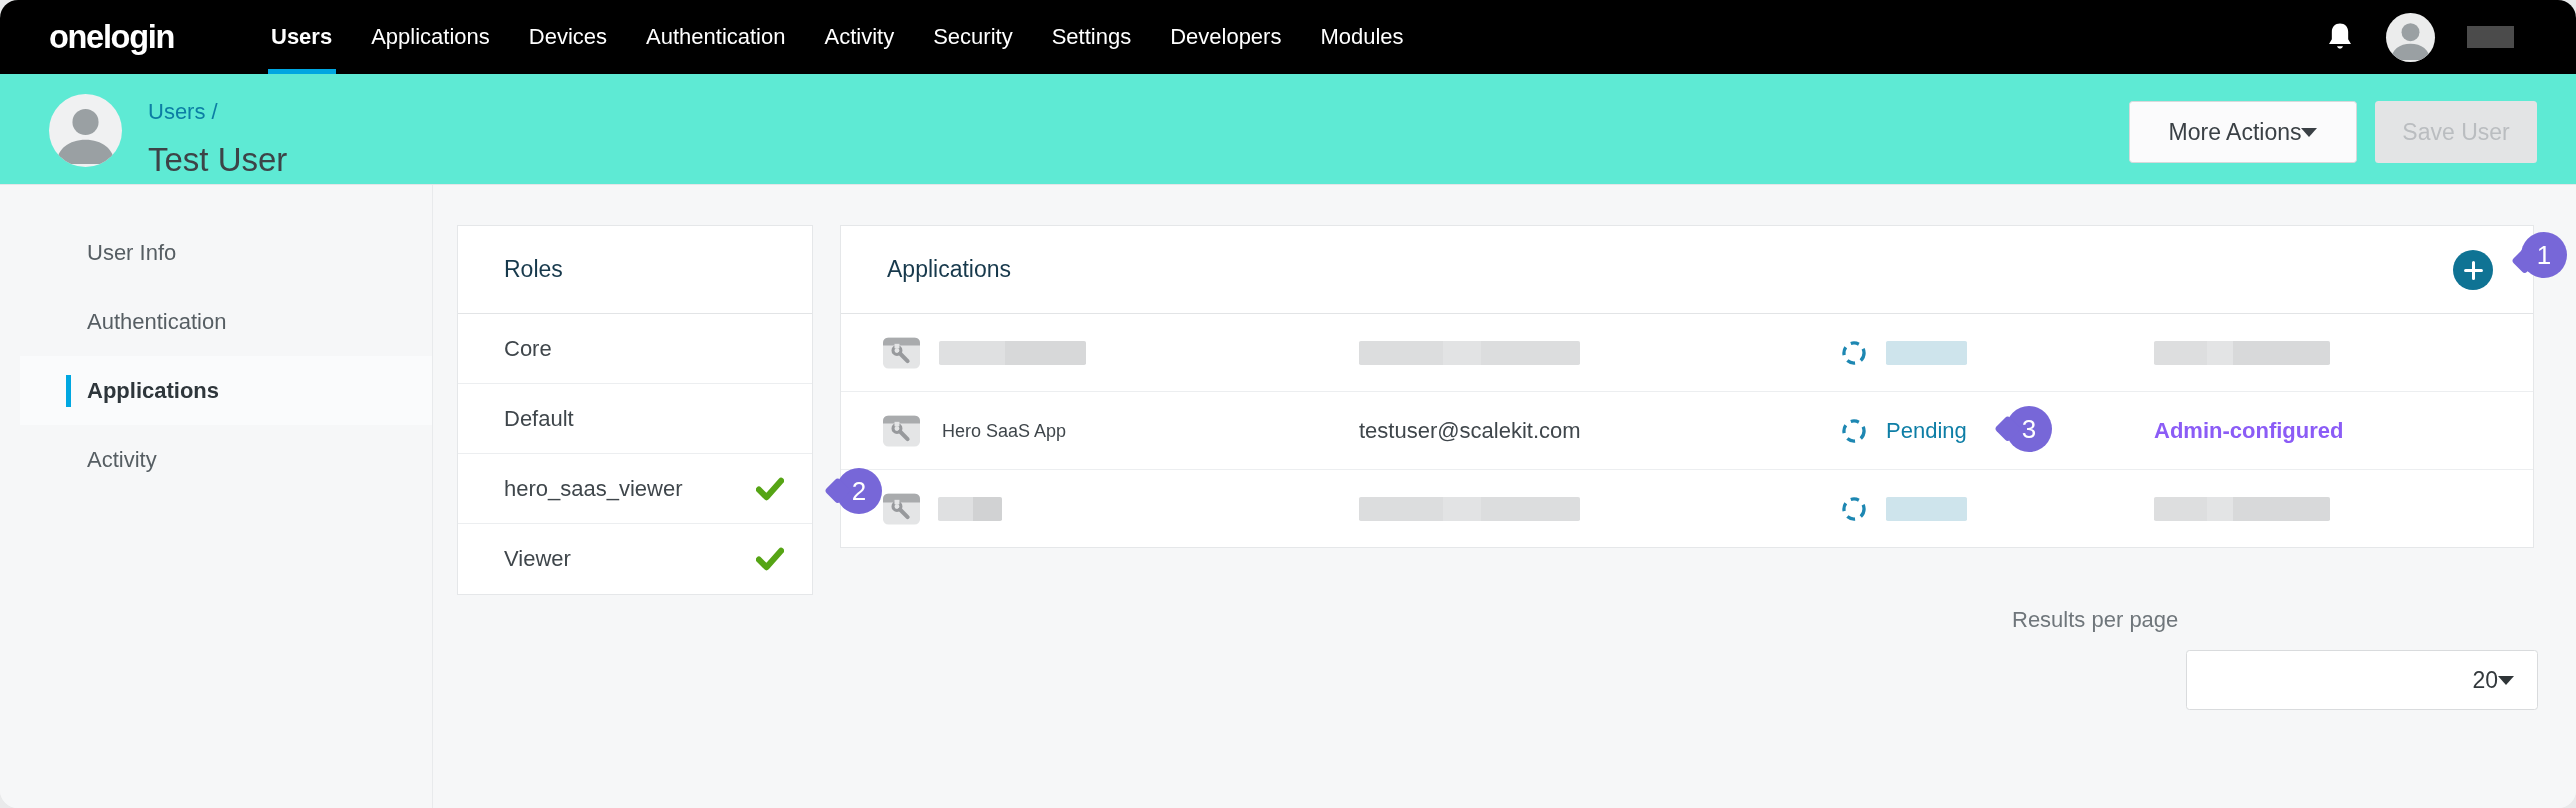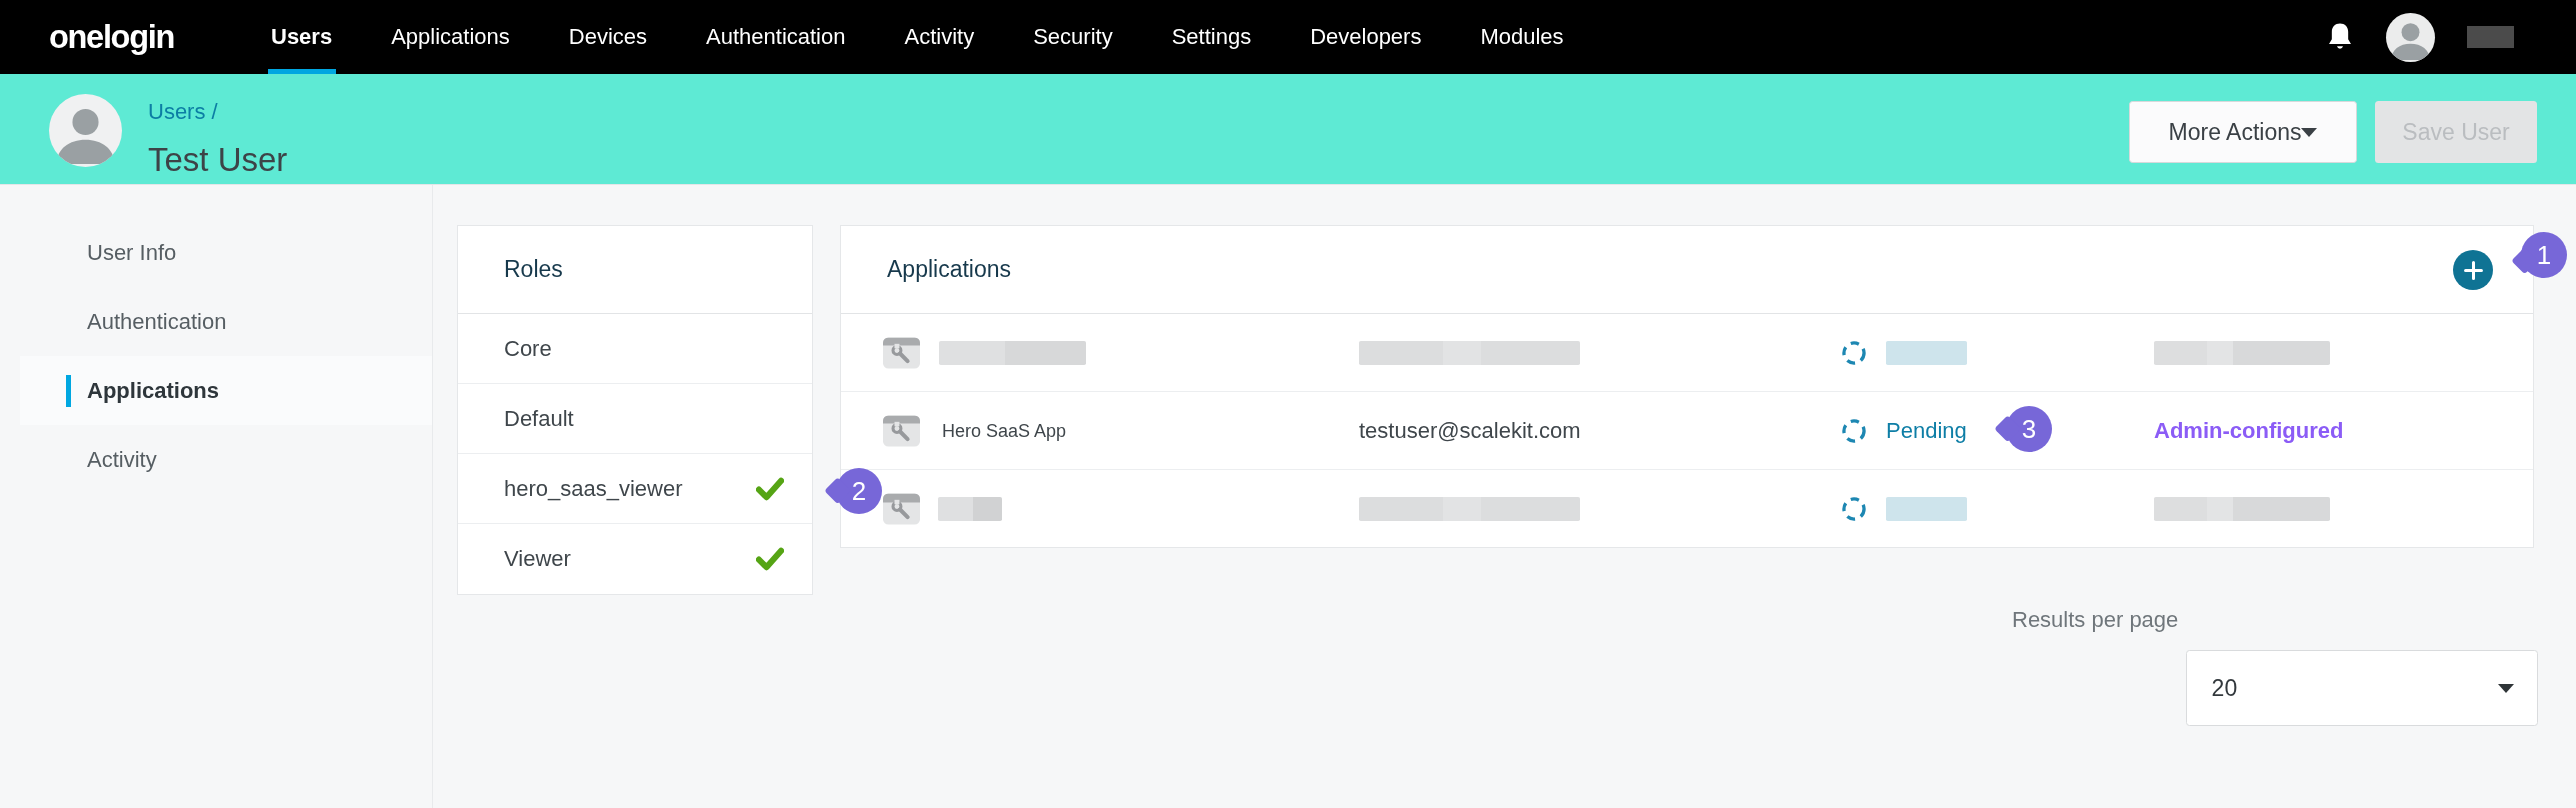--- a/index.html
+++ b/index.html
@@ -1,24 +1,24 @@
 <!DOCTYPE html>
 <html style="font-size:14px"><head>
 <meta charset="utf-8">
 <style>
   * { margin:0; padding:0; box-sizing:border-box; }
   html,body { background:#e9eaeb; }
   body { font-family:"Liberation Sans", sans-serif; }
-  .page { position:relative; width:2576px; height:808px; background:#f6f7f8; overflow:hidden; }
+  .page { position:relative; width:2576px; height:808px; background:#f6f7f8; overflow:hidden;border-radius:18px; }
 
   
   .topnav { position:absolute; top:0; left:0; right:0; height:74px; background:#000; }
   .logo { position:absolute; left:49px; top:50%; transform:translateY(-50%);
           color:#fff; font-size:32.5px; font-weight:bold; letter-spacing:-1.3px; cursor:pointer; }
-  .nav-items { position:absolute; left:271px; top:0; height:100%; display:flex; gap:59px; }
+  .nav-items { position:absolute; left:271px; top:0; height:100%; display:flex; gap:39px; }
   .nav-item { position:relative; color:#fff; font-size:22px; display:flex; align-items:center; cursor:pointer; white-space:nowrap; }
   .nav-item.active { font-weight:bold; }
   .nav-item.active::after { content:""; position:absolute; left:-3.5px; right:-3.5px; bottom:0; height:5.3px; background:#00a7e1; }
   .nav-right { position:absolute; right:62px; top:0; height:100%; display:flex; align-items:center; gap:32px; }
   .bell { width:28px; height:32px; cursor:pointer; }
   .nav-avatar { width:49px; height:49px; border-radius:50%; background:#ebecec; overflow:hidden; cursor:pointer; }
   .nav-avatar svg { width:100%; height:100%; }
   .nav-name-box { width:47px; height:22px; background:#4b4b4b; }
 
   
@@ -75,23 +75,23 @@
   .sk-status { left:1045px; width:81px; background:#cee4ec; }
   .sk-config { left:1313px; width:176px; background:linear-gradient(90deg,#dddedf 0 30%,#e3e4e5 30% 45%,#d8d9da 45%); }
   .spinner { left:999px; width:28px; height:28px; }
   .txt-name { left:101px; font-size:18px; color:#3f464b; }
   .txt-login { left:518px; font-size:22px; color:#3f464b; }
   .txt-status { left:1045px; font-size:22px; color:#0e7ea6; cursor:pointer; }
   .txt-config { left:1313px; font-size:22px; color:#8b5cf6;font-weight:bold; }
 
   
   .results-label { position:absolute; left:2012px; top:422px; font-size:22px; color:#6f767b; }
-  .page-size { position:absolute; left:2186px; top:465px; width:352px; height:76px; background:#fff;
+  .page-size { position:absolute; left:2186px; top:465px; width:352px; height:60px; background:#fff;
                border:0.9px solid #d9dbdd; border-radius:3.5px; display:flex; align-items:center;
-               justify-content:space-between; padding:0 23px 0 24.6px; font-size:23px; color:#33393d; cursor:pointer; }
+               justify-content:flex-end; padding:0 23px 0 24.6px; font-size:23px; color:#33393d; cursor:pointer; }
   .caret-sel { width:0; height:0; border-left:8px solid transparent; border-right:8px solid transparent; border-top:9.7px solid #2f3538; }
 
   
   .badge { position:absolute; width:46px; height:46px; border-radius:50%; background:#7767d8; color:#fff;
            font-size:26px; display:flex; align-items:center; justify-content:center; z-index:5; }
   .badge::before { content:""; position:absolute; width:19.3px; height:19.3px; background:#7767d8; border-radius:3.5px;
                    left:-8px; top:50%; transform:translateY(-50%) rotate(45deg); z-index:-1; }
   .badge-1 { left:2521px; top:47px; }
   .badge-1::before { top:62%; left:-6.2px; }
   .badge-2 { left:836px; top:283px; }

